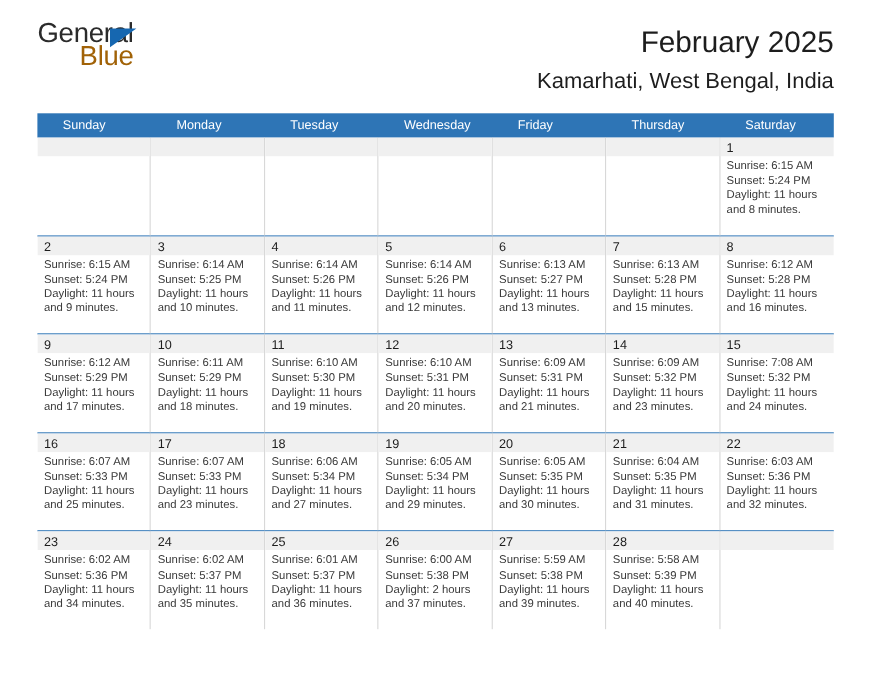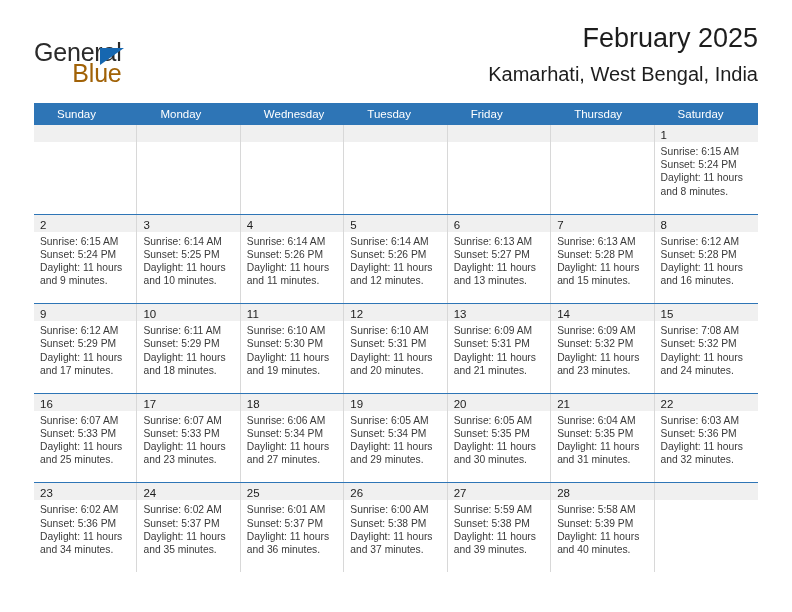--- a/index.html
+++ b/index.html
@@ -27,21 +27,21 @@
     left: 0; right: 0;
     top: 0;
     height: 100px;
     padding: 0 34px;
     box-sizing: border-box;
     display: flex;
     justify-content: space-between;
     align-items: flex-start;
   }
   .brand {
-    margin-top: 40px;
+    margin-top: 18px;
     position: relative;
     line-height: 1;
     user-select: none;
   }
   .brand-general {
     font-size: 25px;
     color: #2b2b2b;
     letter-spacing: -0.2px;
     display: block;
     font-weight: 400;
@@ -163,22 +163,22 @@
       <div class="cal-title">February 2025</div>
       <div class="cal-sub">Kamarhati, West Bengal, India</div>
     </div>
 
   </div>
 
   <div class="calendar">
     <div class="weekdays" id="weekday-row">
         <div class="weekday">Sunday</div>
         <div class="weekday">Monday</div>
+        <div class="weekday">Tuesday</div>
         <div class="weekday">Wednesday</div>
-        <div class="weekday">Tuesday</div>
         <div class="weekday">Friday</div>
         <div class="weekday">Thursday</div>
         <div class="weekday">Saturday</div>
       </div>
     <div id="weeks-container">
         <div class="week">
           <div class="daycell empty">
             <div class="daynum-band"><span class="daynum"></span></div>
           </div>
           <div class="daycell empty">
@@ -402,21 +402,21 @@
               <div>Sunrise: 6:01 AM</div>
               <div>Sunset: 5:37 PM</div>
               <div>Daylight: 11 hours and 36 minutes.</div>
             </div>
           </div>
           <div class="daycell">
             <div class="daynum-band"><span class="daynum">26</span></div>
             <div class="info">
               <div>Sunrise: 6:00 AM</div>
               <div>Sunset: 5:38 PM</div>
-              <div>Daylight: 11 hours and 37 minutes.</div>
+              <div>Daylight: 2 hours and 37 minutes.</div>
             </div>
           </div>
           <div class="daycell">
             <div class="daynum-band"><span class="daynum">27</span></div>
             <div class="info">
               <div>Sunrise: 5:59 AM</div>
               <div>Sunset: 5:38 PM</div>
               <div>Daylight: 11 hours and 39 minutes.</div>
             </div>
           </div>

